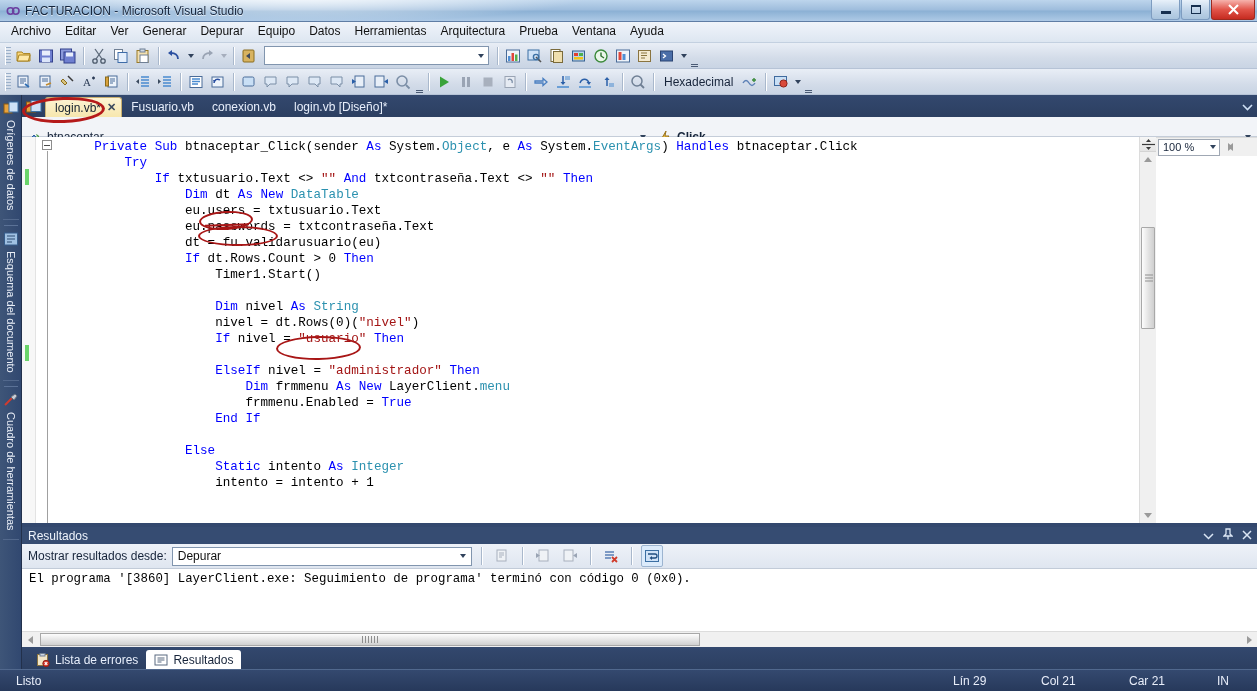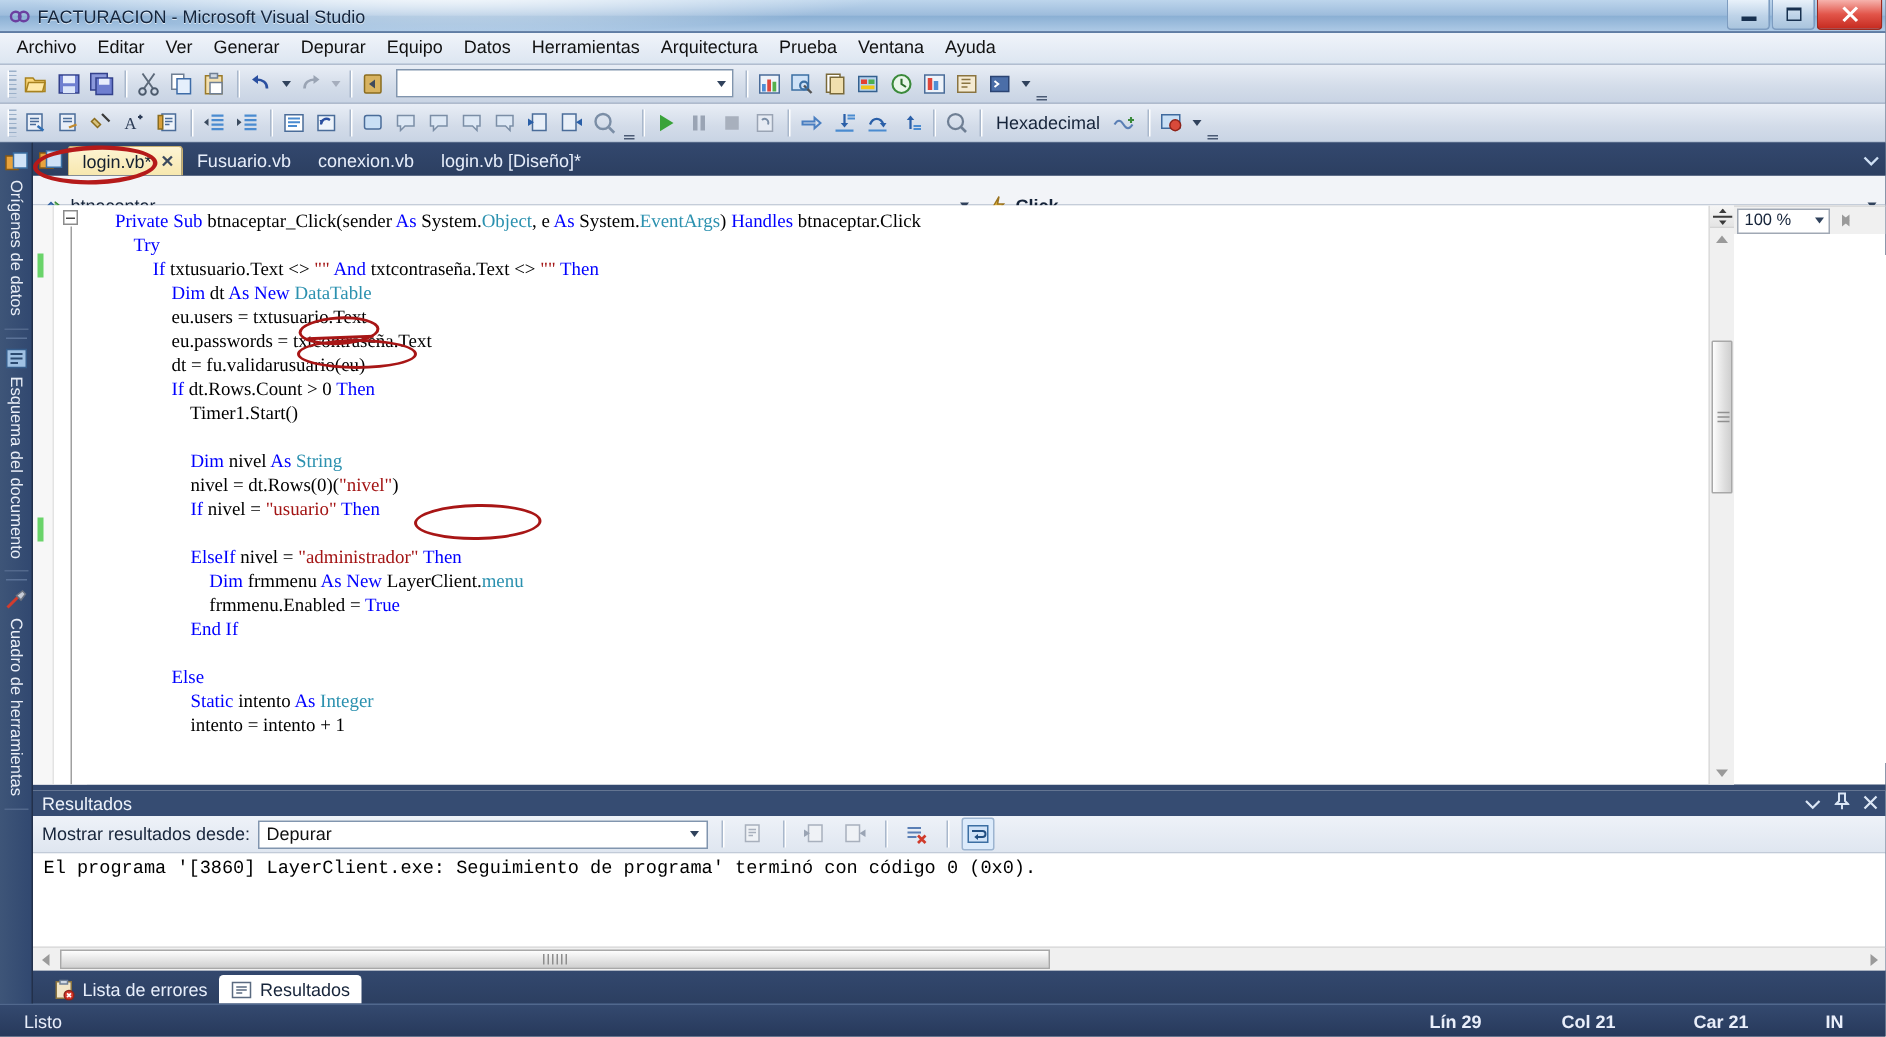--- a/index.html
+++ b/index.html
@@ -189,21 +189,21 @@
     width:22px; background:#fff; flex:none; position:relative;
   }
   .fold-line{ position:absolute; left:11px; top:14px; bottom:0; width:1px; background:#a0a0a0;}
   .fold-box{
     position:absolute; left:6px; top:3px; width:10px;height:10px;
     border:1px solid #8c8c8c; background:#fff;
     display:flex;align-items:center;justify-content:center;
   }
   .fold-box i{ width:6px;height:1px;background:#4c4c4c;display:block;}
   .code{
-    flex:1; font-family:Liberation Serif, serif;
+    flex:1; font-family:Liberation Mono, monospace;
     font-size:12.6px; line-height:16px;
     padding:2px 0 12px 6px; white-space:pre; color:#000;
     overflow:hidden; position:relative; min-width:0;
   }
   .kw{color:#0000ff}
   .ty{color:#2b91af}
   .st{color:#a31515}
   .id{color:#000}
 
   
@@ -302,21 +302,21 @@
 
   
   .statusbar{
     height:22px; background:linear-gradient(180deg,#34496f,#27395b);
     border-top:1px solid #4a6punch;
     border-top:1px solid #51688d;
     display:flex;align-items:center;
     color:#e9eefa; font-size:12px; padding-left:16px;
     position:relative;
   }
-  .sb-right{position:absolute; right:0; top:0; height:22px; display:flex;align-items:center;font-weight:bold;}
+  .sb-right{position:absolute; right:0; top:0; height:22px; display:flex;align-items:center;}
   .sb-cell{width:88px; text-align:left; padding-left:6px;}
 
   
   .ink{ position:absolute; border:2.5px solid #b51a1a; border-radius:50%;
         pointer-events:none; z-index:50; }
   .ink2{ position:absolute; border:2px solid #a81616; border-radius:50%;
         pointer-events:none; z-index:50; }
   .ink-strike{position:absolute;height:2px;background:#a81616;z-index:50;pointer-events:none;}
 </style>
 </head>

